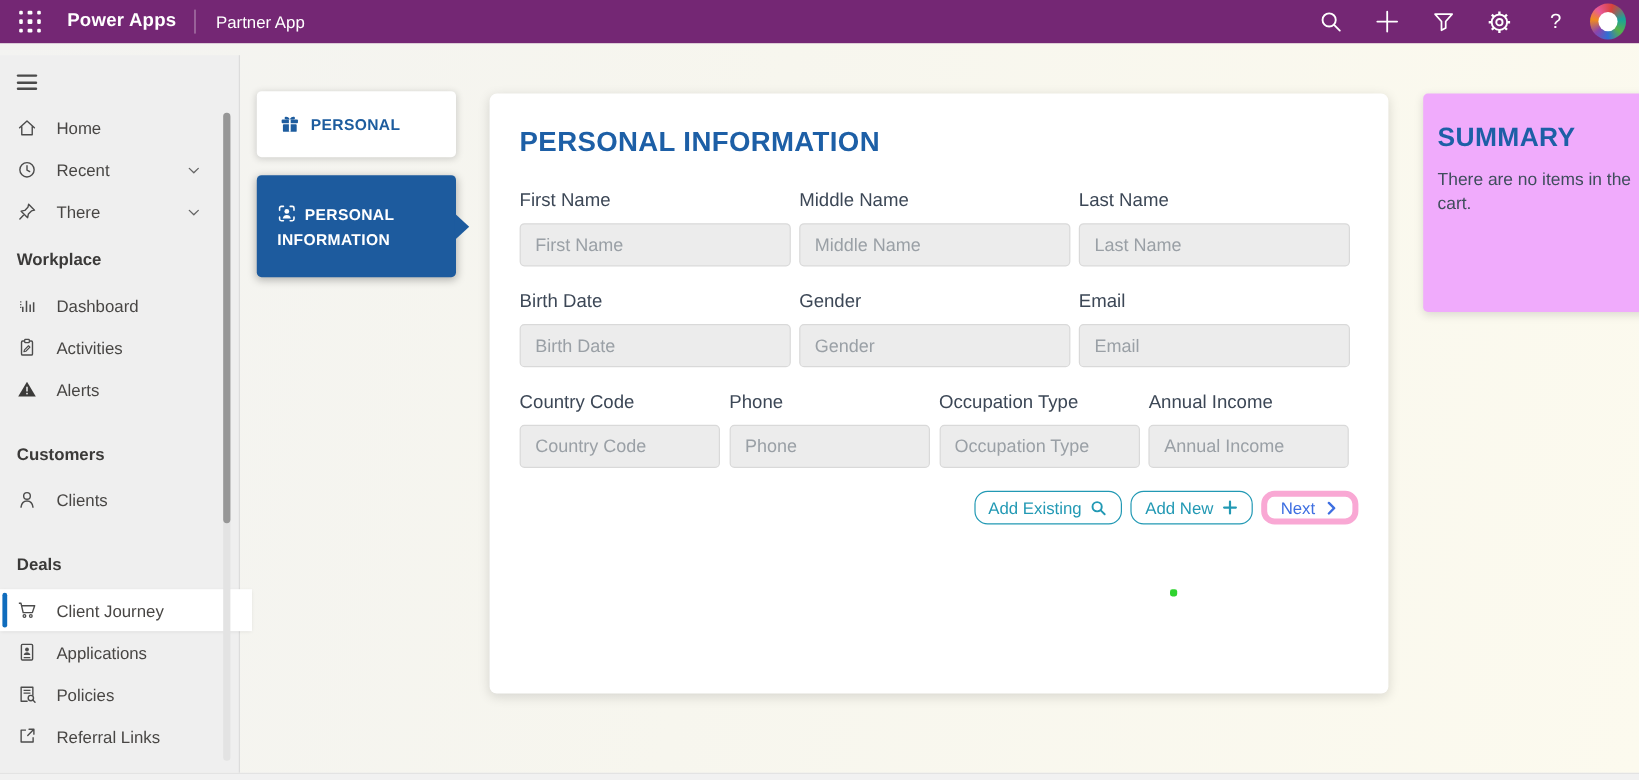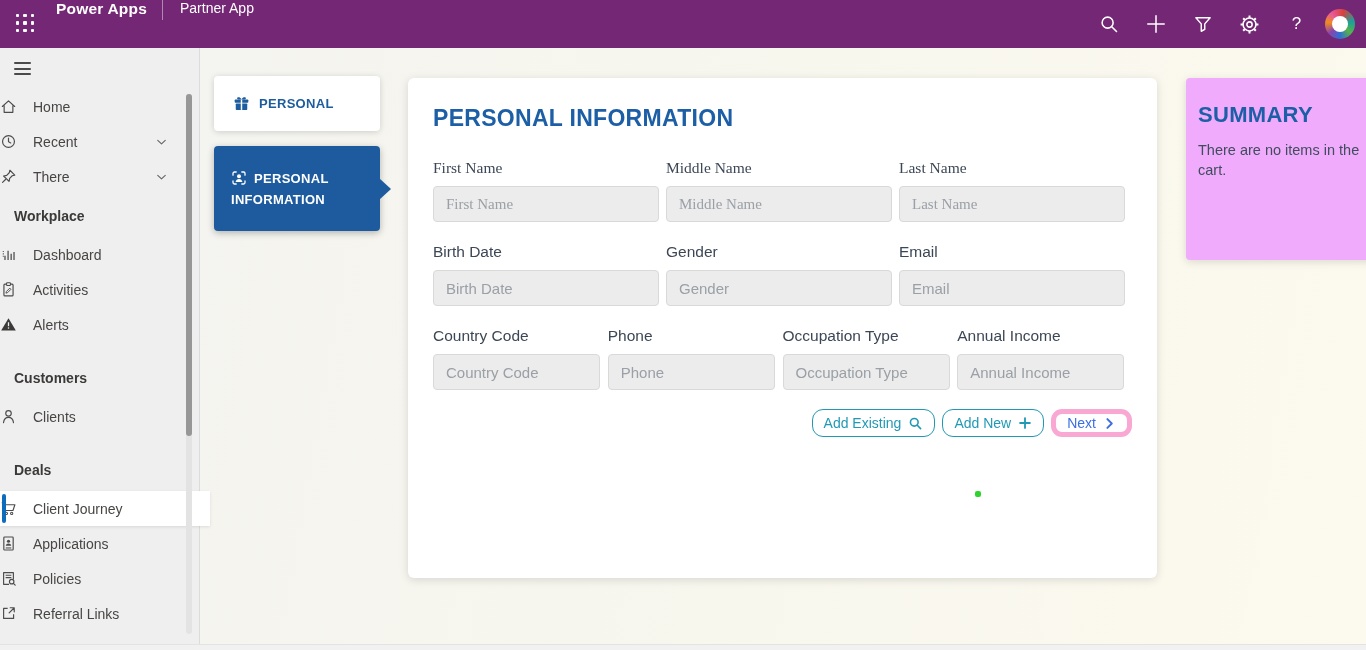--- a/index.html
+++ b/index.html
@@ -5,42 +5,42 @@
   * { box-sizing: border-box; }
   html,body { margin:0; padding:0; }
   body {
     position:relative; width:1366px; height:650px; overflow:hidden;
     font-family:"Liberation Sans", sans-serif;
     background:linear-gradient(100deg,#f3f3f1 0%,#f7f6ee 45%,#fcfaee 100%);
   }
   svg { display:block; }
 
   
-  .hdr { position:absolute; left:0; top:0; width:1366px; height:48px;
-         background:#742774; display:flex; color:#fff; z-index:20; }
+  .hdr { position:absolute; left:0; top:0; width:1366px; height:36px;
+         background:#742774; display:flex; align-items:center; color:#fff; z-index:20; }
   .waffle { margin:0 10px 0 13px; width:46px; height:46px; display:flex; align-items:center; justify-content:center; cursor:pointer; margin:0 0 0 2px; }
   .waffle-grid { display:grid; grid-template-columns:repeat(3,3.5px); grid-template-rows:repeat(3,3.5px); gap:4px; }
   .waffle-grid i { width:3.5px; height:3.5px; background:#fff; border-radius:1px; }
   .brand { font-size:15.5px; font-weight:700; margin:0 15px 0 8px; letter-spacing:.2px; }
   .hdr-div { width:1px; height:20px; background:rgba(255,255,255,.45); }
   .app-title { font-size:14px; margin-left:17px; }
   .hdr-right { margin-left:auto; display:flex; align-items:center; }
   .hdr-btn { width:47px; height:46px; display:flex; align-items:center; justify-content:center; cursor:pointer; }
   .help-q { font-size:17px; color:#fff; }
   .avatar { width:30px; height:30px; border-radius:50%; margin:0 11px 0 5px; position:relative; cursor:pointer;
     background:conic-gradient(from -40deg,#e85a9b,#d8423c 55deg,#18a39b 120deg,#58b14a 170deg,#2f6fd4 220deg,#8a44ad 268deg,#f08c1e 318deg,#e85a9b 360deg); }
   .avatar::after { content:""; position:absolute; inset:7px; background:#fff; border-radius:50%; }
 
   
   .sidebar { position:absolute; left:0; top:46px; width:200px; height:598px;
              background:#efefef; border-right:1px solid #dcdcdc; }
   .burger { padding:16px 0 0 14px; cursor:pointer; width:46px; }
   .burger i { display:block; width:17px; height:2px; background:#4a4a4a; margin-bottom:3.5px; border-radius:1px; }
   .nav { margin-top:14px; }
-  .nav-item { height:35px; display:flex; align-items:center; gap:16px;
+  .nav-item { height:35px; display:flex; align-items:center; padding-left:14px; gap:16px;
               font-size:14px; color:#484644; cursor:pointer; position:relative; }
   .nav-item .ni-label { flex:0 1 auto; }
   .nav-item .chev { position:absolute; right:30px; top:50%; transform:translateY(-50%); }
   .nav-item.selected { background:#fff; width:210px; box-shadow:0 1px 3px rgba(0,0,0,.1); }
   .nav-item.selected::before { content:""; position:absolute; left:2px; top:3px; bottom:3px; width:4px;
               background:#0f6cbd; border-radius:2px; }
   .sec-title { height:35px; display:flex; align-items:center; padding-left:14px;
                font-size:14px; font-weight:700; color:#3b3a39; margin:4px 0 4px 0;text-align:center; }
   .sec-gap { margin-top:18px; }
   .sb-track { position:absolute; right:7px; top:48px; bottom:10px; width:6px; background:#e3e3e3; border-radius:3px; }
@@ -56,21 +56,21 @@
       padding:23px 14px 20px 17px; position:relative; cursor:pointer; line-height:1.6; }
   .tab-personal .pi-icon { display:inline-block; vertical-align:-3px; margin-right:7px; }
   .tab-arrow { position:absolute; right:-11px; top:50%; transform:translateY(-50%); width:0; height:0;
       border-top:11px solid transparent; border-bottom:11px solid transparent; border-left:12px solid #1d5b9e; }
 
   
   .card { position:absolute; left:408px; top:78px; width:749px; height:500px; background:#fff;
           border-radius:6px; box-shadow:0 2px 10px rgba(0,0,0,.13); padding:27px 25px 0 25px; z-index:4; }
   .card h1 { margin:0; font-size:23px; font-weight:700; color:#1d5fa6; letter-spacing:.3px; }
   .frow { display:flex; margin-top:21px; }
-  .frow:first-of-type { margin-top:27px;font-family:Liberation Serif, serif; }
+  .frow:first-of-type { margin-top:27px; }
   .field { width:237px; }
   .field-sm { width:177px; }
   .flabel { font-size:15.5px; color:#3c4756; margin-bottom:9px; }
   .finput { width:226px; height:36px; background:#ececec; border:1px solid #d9d9d9; border-radius:4px;
             padding:0 12px; font-size:15px; color:#333; font-family:inherit; outline:none; }
   .finput::placeholder { color:#9aa0a6; }
   .finput-sm { width:167px; }
   .btn-row { display:flex; justify-content:flex-end; gap:7px; margin-top:19px; }
   .btn { height:28px; background:#fff; border-radius:11px; font-size:14px; display:flex; align-items:center;
          gap:7px; padding:0 11px; cursor:pointer; font-family:inherit; }

